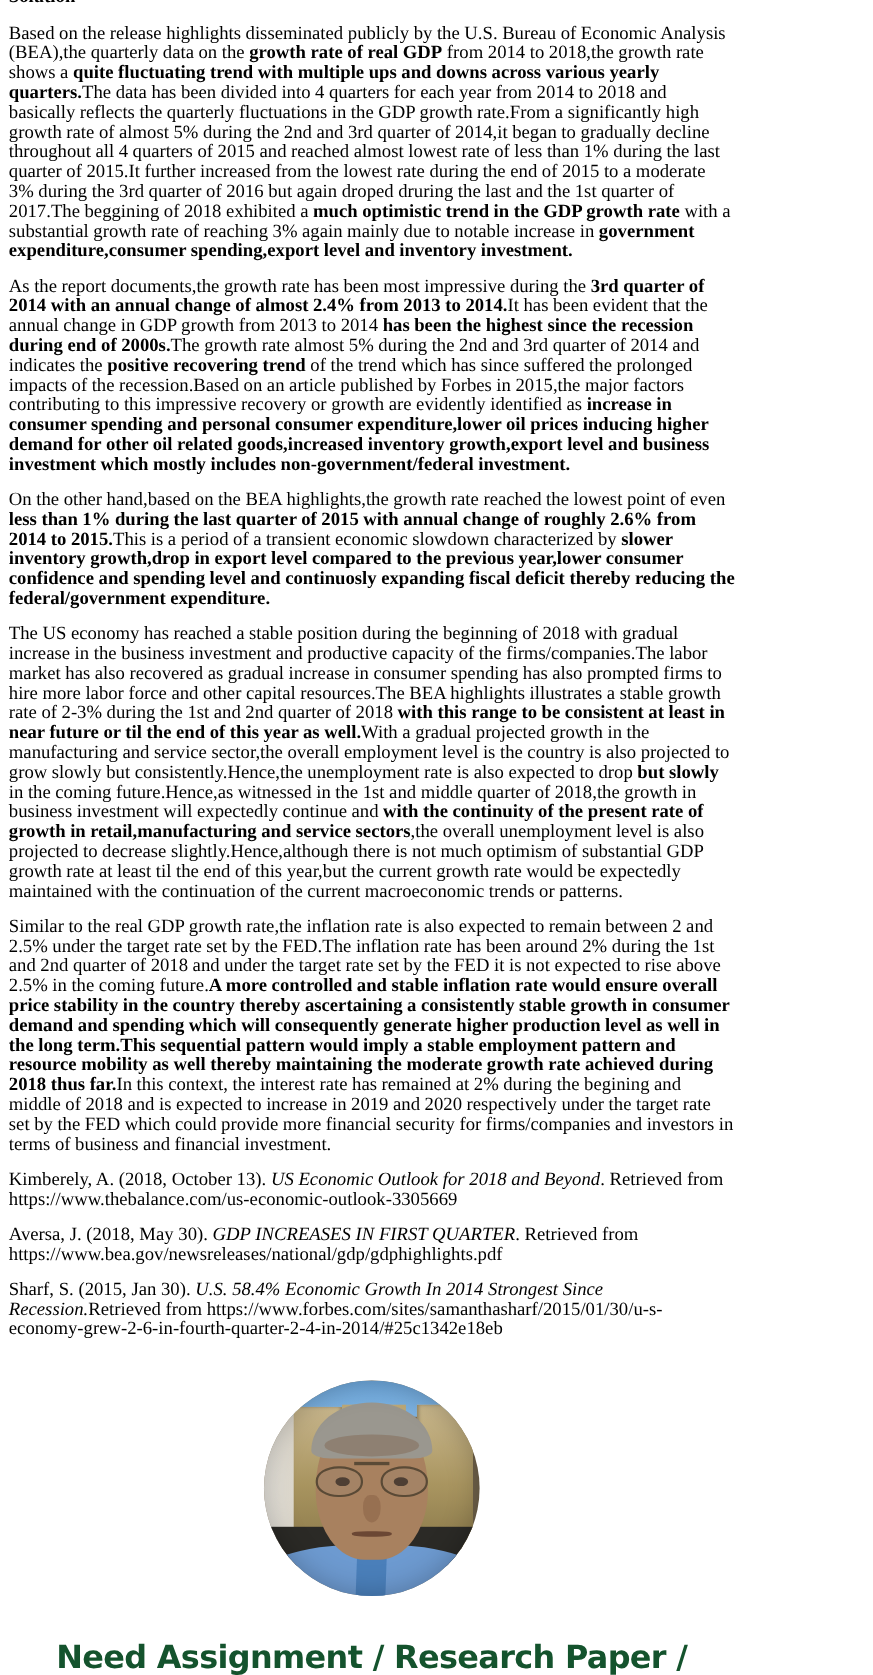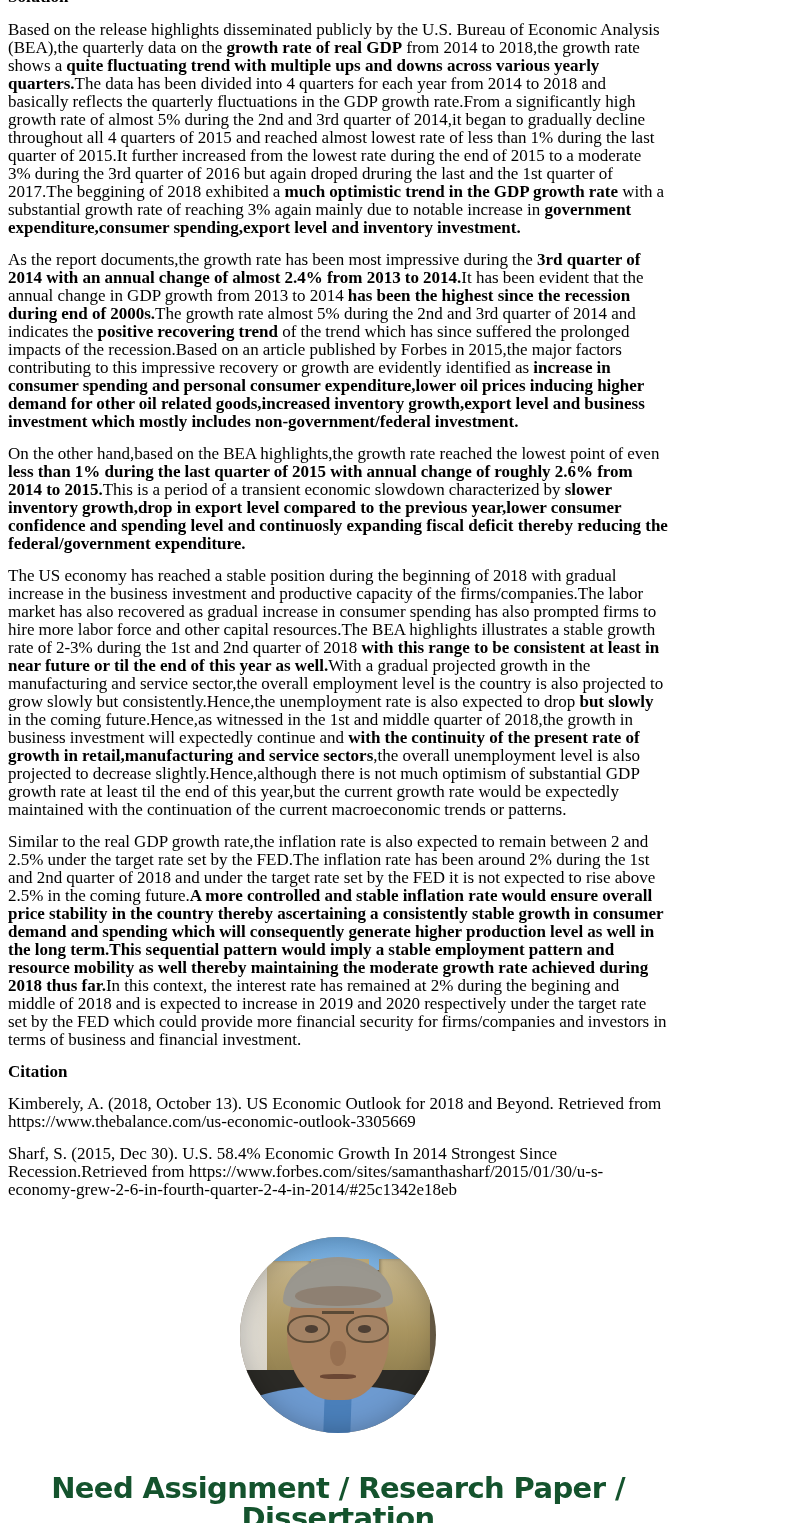--- a/index.html
+++ b/index.html
@@ -39,21 +39,21 @@
     font-size: 17px;
     line-height: 18px;
     margin: 0 0 14px 0;
     text-align: left;
     word-spacing: -0.1px;
   }
   p.body-para:first-of-type {
     margin-top: 15px;
   }
   .b { font-weight: bold; }
-  .i { }
+  .i { font-style: italic; }
   h3.section-heading {
     font-size: 17px;
     font-weight: bold;
     line-height: 18px;
     margin: 0 0 14px 0;
   }
   p.citation {
     font-size: 17px;
     line-height: 18px;
     margin: 0 0 14px 0;
@@ -246,25 +246,25 @@
   </div>
 
   <div id="body-paragraphs">
       <p class="body-para"><span>Based on the release highlights disseminated publicly by the U.S. Bureau of Economic Analysis (BEA),the quarterly data on the </span><span class="b">growth rate of real GDP</span><span> from 2014 to 2018,the growth rate shows a </span><span class="b">quite fluctuating trend with multiple ups and downs across various yearly quarters.</span><span>The data has been divided into 4 quarters for each year from 2014 to 2018 and basically reflects the quarterly fluctuations in the GDP growth rate.From a significantly high growth rate of almost 5% during the 2nd and 3rd quarter of 2014,it began to gradually decline throughout all 4 quarters of 2015 and reached almost lowest rate of less than 1% during the last quarter of 2015.It further increased from the lowest rate during the end of 2015 to a moderate 3% during the 3rd quarter of 2016 but again droped druring the last and the 1st quarter of 2017.The beggining of 2018 exhibited a </span><span class="b">much optimistic trend in the GDP growth rate</span><span> with a substantial growth rate of reaching 3% again mainly due to notable increase in </span><span class="b">government expenditure,consumer spending,export level and inventory investment.</span></p>
       <p class="body-para"><span>As the report documents,the growth rate has been most impressive during the </span><span class="b">3rd quarter of 2014 with an annual change of almost 2.4% from 2013 to 2014.</span><span>It has been evident that the annual change in GDP growth from 2013 to 2014 </span><span class="b">has been the highest since the recession during end of 2000s.</span><span>The growth rate almost 5% during the 2nd and 3rd quarter of 2014 and indicates the </span><span class="b">positive recovering trend</span><span> of the trend which has since suffered the prolonged impacts of the recession.Based on an article published by Forbes in 2015,the major factors contributing to this impressive recovery or growth are evidently identified as </span><span class="b">increase in consumer spending and personal consumer expenditure,lower oil prices inducing higher demand for other oil related goods,increased inventory growth,export level and business investment which mostly includes non-government/federal investment.</span></p>
       <p class="body-para"><span>On the other hand,based on the BEA highlights,the growth rate reached the lowest point of even </span><span class="b">less than 1% during the last quarter of 2015 with annual change of roughly 2.6% from 2014 to 2015.</span><span>This is a period of a transient economic slowdown characterized by </span><span class="b">slower inventory growth,drop in export level compared to the previous year,lower consumer confidence and spending level and continuosly expanding fiscal deficit thereby reducing the federal/government expenditure.</span></p>
       <p class="body-para"><span>The US economy has reached a stable position during the beginning of 2018 with gradual increase in the business investment and productive capacity of the firms/companies.The labor market has also recovered as gradual increase in consumer spending has also prompted firms to hire more labor force and other capital resources.The BEA highlights illustrates a stable growth rate of 2-3% during the 1st and 2nd quarter of 2018 </span><span class="b">with this range to be consistent at least in near future or til the end of this year as well.</span><span>With a gradual projected growth in the manufacturing and service sector,the overall employment level is the country is also projected to grow slowly but consistently.Hence,the unemployment rate is also expected to drop </span><span class="b">but slowly</span><span> in the coming future.Hence,as witnessed in the 1st and middle quarter of 2018,the growth in business investment will expectedly continue and </span><span class="b">with the continuity of the present rate of growth in retail,manufacturing and service sectors</span><span>,the overall unemployment level is also projected to decrease slightly.Hence,although there is not much optimism of substantial GDP growth rate at least til the end of this year,but the current growth rate would be expectedly maintained with the continuation of the current macroeconomic trends or patterns.</span></p>
       <p class="body-para"><span>Similar to the real GDP growth rate,the inflation rate is also expected to remain between 2 and 2.5% under the target rate set by the FED.The inflation rate has been around 2% during the 1st and 2nd quarter of 2018 and under the target rate set by the FED it is not expected to rise above 2.5% in the coming future.</span><span class="b">A more controlled and stable inflation rate would ensure overall price stability in the country thereby ascertaining a consistently stable growth in consumer demand and spending which will consequently generate higher production level as well in the long term.This sequential pattern would imply a stable employment pattern and resource mobility as well thereby maintaining the moderate growth rate achieved during 2018 thus far.</span><span>In this context, the interest rate has remained at 2% during the begining and middle of 2018 and is expected to increase in 2019 and 2020 respectively under the target rate set by the FED which could provide more financial security for firms/companies and investors in terms of business and financial investment.</span></p>
     </div>
 
-  <h3 class="section-heading">Citation</h3>
 
   <div id="citation-list">
       <p class="citation"><span>Kimberely, A. (2018, October 13). </span><span class="i">US Economic Outlook for 2018 and Beyond</span><span>. Retrieved from https://www.thebalance.com/us-economic-outlook-3305669</span></p>
-      <p class="citation"><span>Sharf, S. (2015, Dec 30). </span><span class="i">U.S. 58.4% Economic Growth In 2014 Strongest Since Recession.</span><span>Retrieved from https://www.forbes.com/sites/samanthasharf/2015/01/30/u-s-economy-grew-2-6-in-fourth-quarter-2-4-in-2014/#25c1342e18eb</span></p>
+      <p class="citation"><span>Aversa, J. (2018, May 30). </span><span class="i">GDP INCREASES IN FIRST QUARTER</span><span>. Retrieved from https://www.bea.gov/newsreleases/national/gdp/gdphighlights.pdf</span></p>
+      <p class="citation"><span>Sharf, S. (2015, Jan 30). </span><span class="i">U.S. 58.4% Economic Growth In 2014 Strongest Since Recession.</span><span>Retrieved from https://www.forbes.com/sites/samanthasharf/2015/01/30/u-s-economy-grew-2-6-in-fourth-quarter-2-4-in-2014/#25c1342e18eb</span></p>
     </div>
 
   <div class="avatar-wrap">
     <div class="avatar">
       <div class="sky"></div>
       <div class="wall-left"></div>
       <div class="panel-l"></div>
       <div class="panel-mid"></div>
       <div class="panel-r"></div>
       <div class="dark-band"></div>

